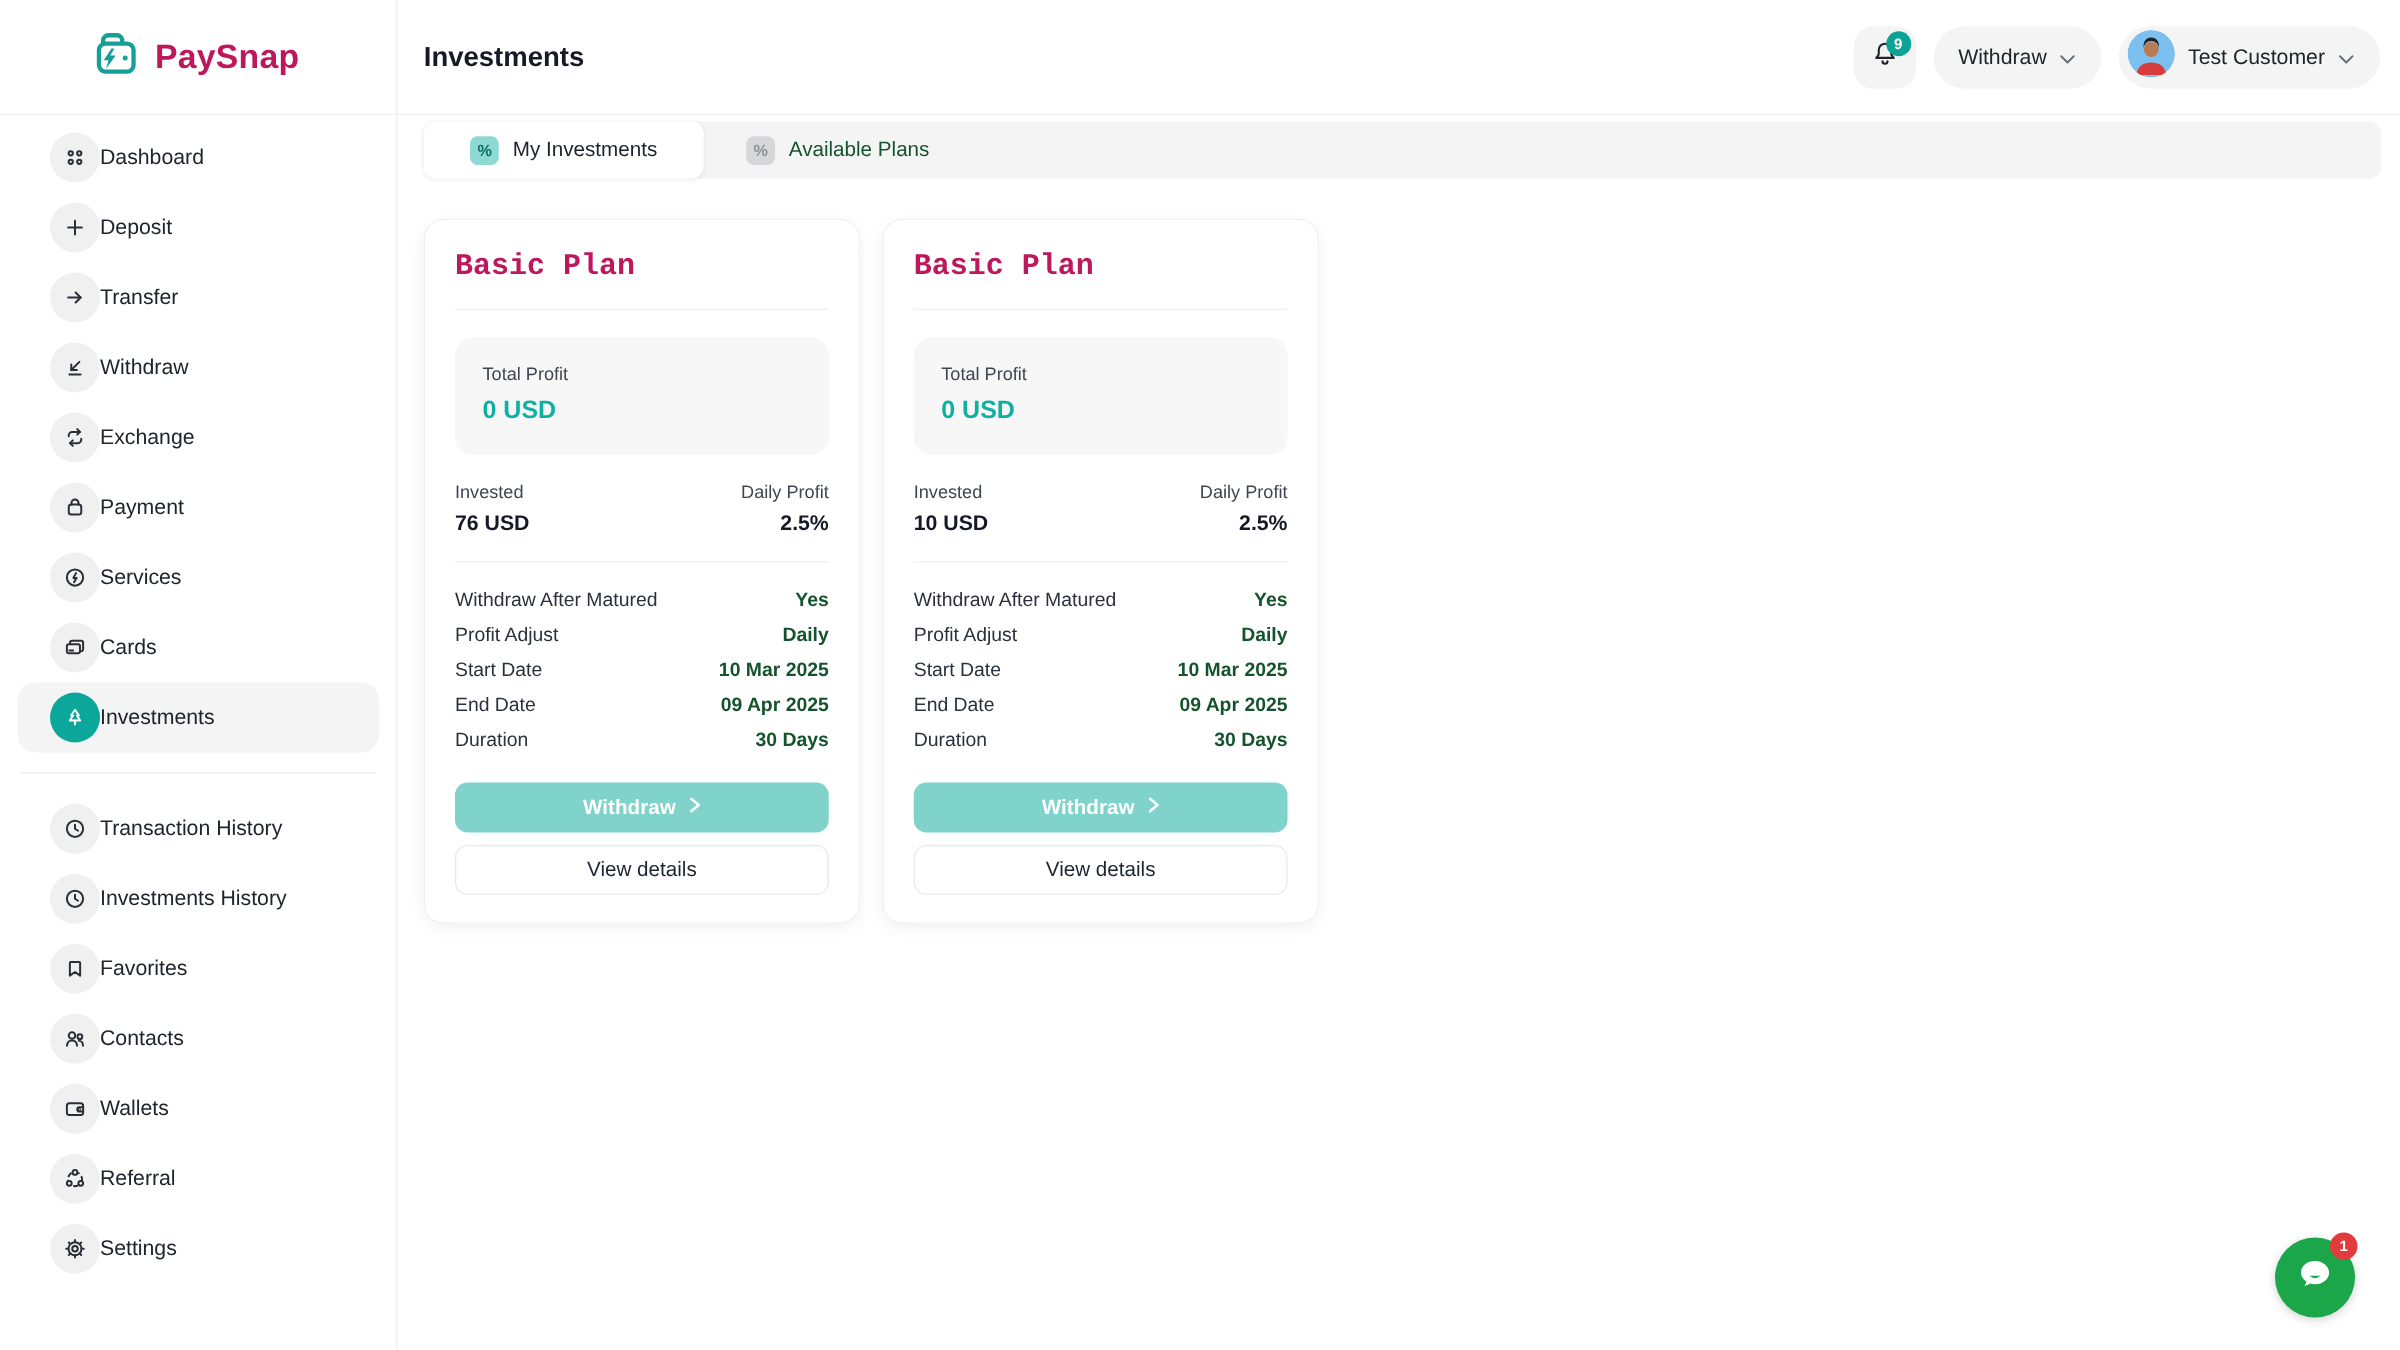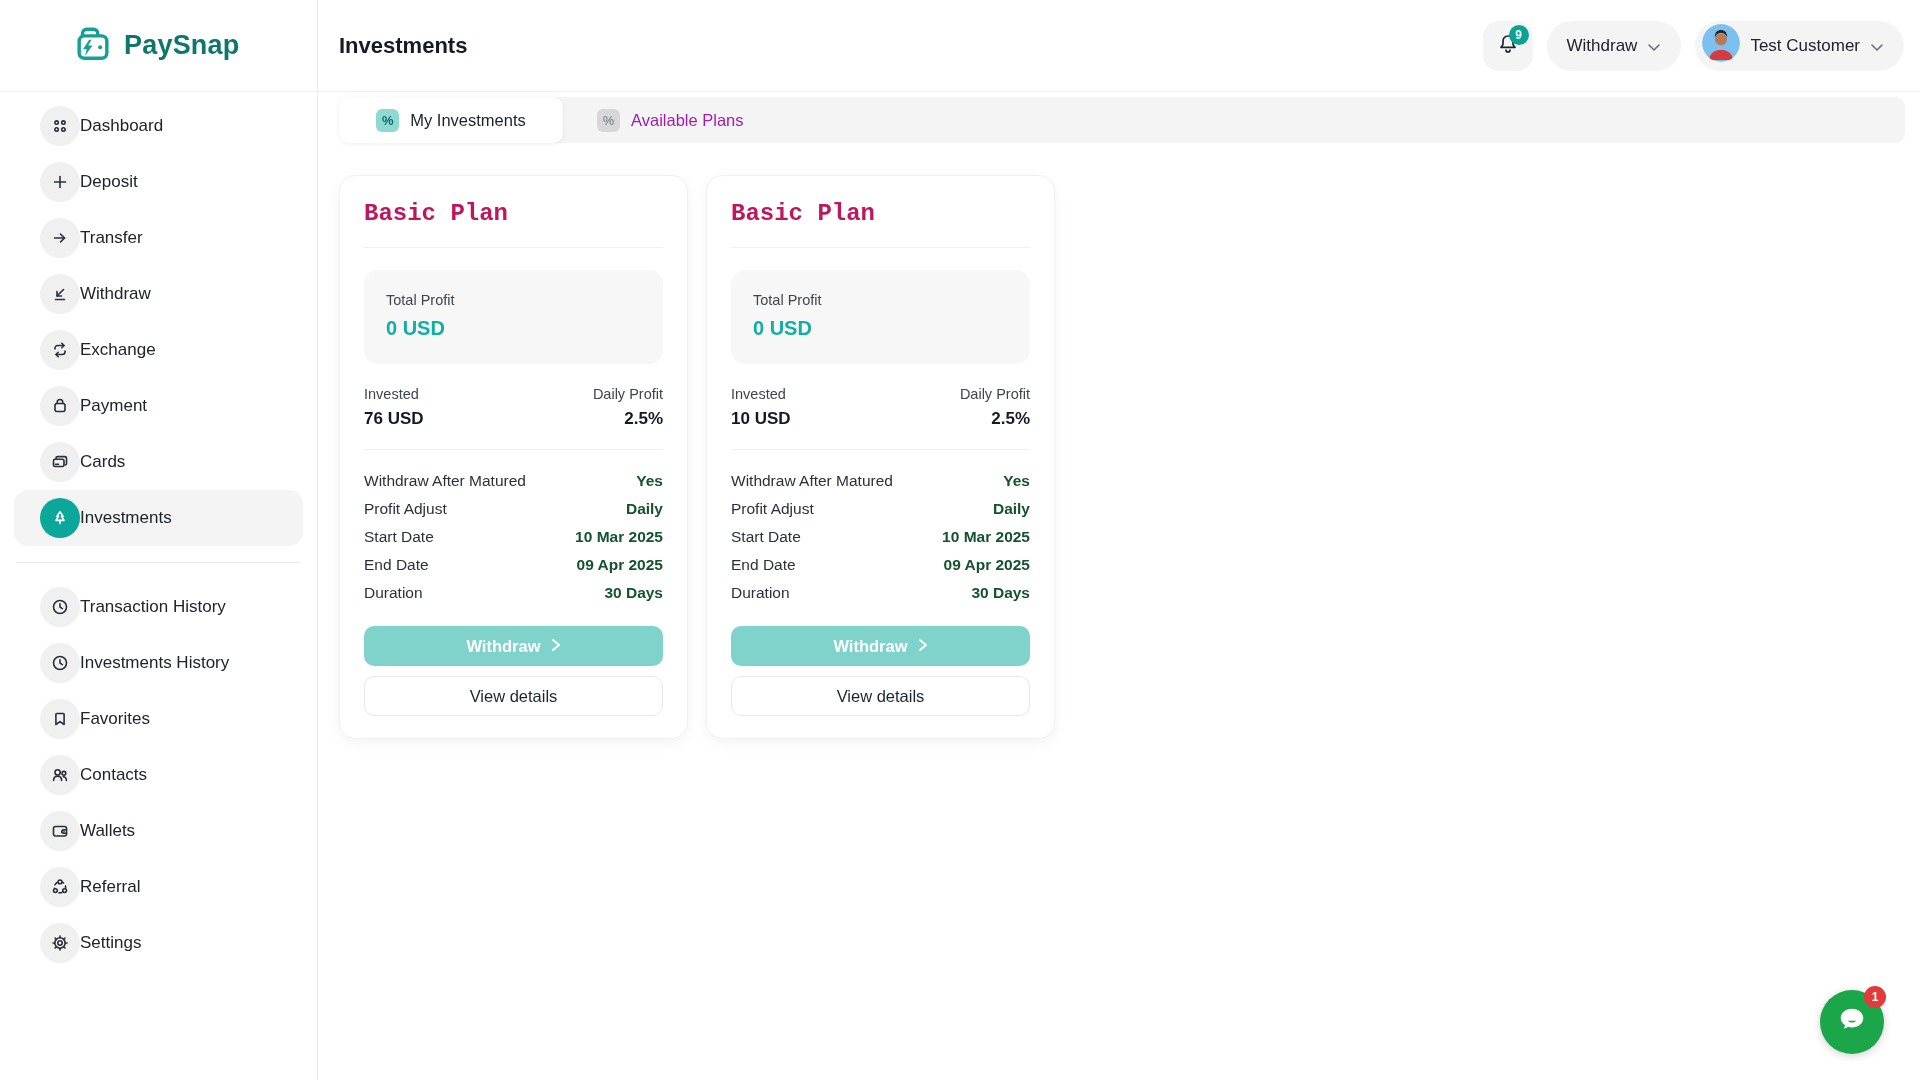--- a/index.html
+++ b/index.html
@@ -2,21 +2,21 @@
 <html><head>
 <meta charset="utf-8">
 <style>
   * { margin:0; padding:0; box-sizing:border-box; }
   html,body { width:1920px; height:1080px; overflow:hidden; }
   body { font-family:"Liberation Sans", sans-serif; background:#ffffff; color:#1c212b; position:relative; }
 
   
   .sidebar { position:absolute; left:0; top:0; width:318px; height:1080px; background:#fff; border-right:1px solid #ededee; z-index:5; }
   .logo-row { height:92px; display:flex; align-items:center; padding-left:72px; gap:10px; border-bottom:1px solid #f0f0f1; }
-  .logo-text { font-size:27px; font-weight:700; letter-spacing:.2px; color:#0f766e; }
+  .logo-text { font-size:27px; font-weight:700; letter-spacing:.2px; color:#be185d; }
   .nav { padding-top:6px; }
   .nav-item { height:56px; display:flex; align-items:center; gap:0; padding-left:26px; margin:0 14px; border-radius:14px; cursor:pointer; }
   .nav-item .ic { width:40px; height:40px; border-radius:50%; background:#f0f0f1; display:flex; align-items:center; justify-content:center; flex:0 0 40px; }
   .nav-item .lbl { font-size:17px; color:#20242c; }
   .nav-item.active { background:#f4f4f5; }
   .nav-item.active .ic { background:#0ba79a; }
   .nav-item.active .lbl { font-weight:500; }
   .side-divider { height:1px; background:#ececee; margin:16px 16px; }
   svg.stroke { stroke:#2a2f38; fill:none; stroke-width:1.6; stroke-linecap:round; stroke-linejoin:round; }
   .active svg.stroke { stroke:#ffffff; }
@@ -33,21 +33,21 @@
 
   
   .tabstrip { position:absolute; left:339px; top:97px; width:1566px; height:46px; background:#f4f4f5; border-radius:10px; display:flex; }
   .tab { height:46px; display:flex; align-items:center; justify-content:center; gap:11px; padding:0 34px; border-radius:10px; cursor:pointer; }
   .tab.active { background:#ffffff; box-shadow:0 1px 4px rgba(0,0,0,.07); width:224px; }
   .tab-badge { width:23px; height:23px; border-radius:6px; display:flex; align-items:center; justify-content:center; font-size:13px; font-weight:700; }
   .tab.active .tab-badge { background:#8ed9d1; color:#0c6f66; }
   .tab.inactive .tab-badge { background:#d7d7d9; color:#8e939a; }
   .tab-label { font-size:16.5px; }
   .tab.active .tab-label { color:#1c212b; font-weight:500; }
-  .tab.inactive .tab-label { color:#a21caf; }
+  .tab.inactive .tab-label { color:#14532d; }
 
   
   .cards { position:absolute; left:339px; top:175px; display:flex; gap:18px; }
   .plan-card { width:349px; background:#fff; border:1px solid #f1f1f3; border-radius:16px; box-shadow:0 4px 14px rgba(20,25,40,.05); padding:24px 24px 22px; }
   .plan-title { font-size:24px; font-weight:600; color:#be185d;font-family:Liberation Mono, monospace; }
   .card-hr { height:1px; background:#f0f0f1; border:0; margin:20px 0 22px; }
   .profit-box { background:#f7f7f8; border-radius:14px; padding:22px 22px 24px; }
   .small-lbl { font-size:14.5px; color:#3f4550; }
   .profit-val { margin-top:9px; font-size:20px; font-weight:700; color:#0fb0a2; }
   .inv-row { display:flex; justify-content:space-between; margin-top:22px; }
@@ -132,20 +132,29 @@
       <span class="lbl">Exchange</span>
     </div>
     <div class="nav-item">
       <span class="ic">
           <svg class="stroke" width="20" height="20" viewBox="0 0 20 20">
             <path d="M7.2 7.5V6.3a2.8 2.8 0 0 1 5.6 0v1.2"></path>
             <rect x="5" y="7.5" width="10" height="8" rx="2"></rect>
           </svg>
         </span>
       <span class="lbl">Payment</span>
+    </div>
+    <div class="nav-item">
+      <span class="ic">
+          <svg class="stroke" width="20" height="20" viewBox="0 0 20 20">
+            <circle cx="10" cy="10" r="6.5"></circle>
+            <polyline points="10.8,6.5 8.7,10.3 11.3,10.3 9.2,13.8"></polyline>
+          </svg>
+        </span>
+      <span class="lbl">Services</span>
     </div>
     <div class="nav-item">
       <span class="ic">
           <svg class="stroke" width="20" height="20" viewBox="0 0 20 20">
             <path d="M6 7.3V6.2a1.6 1.6 0 0 1 1.6-1.6h7.3a1.6 1.6 0 0 1 1.6 1.6v5.2a1.6 1.6 0 0 1-1.3 1.57"></path>
             <rect x="3.5" y="7.3" width="10.5" height="7.2" rx="1.6"></rect>
             <line x1="5.5" y1="12.3" x2="8.5" y2="12.3"></line>
           </svg>
         </span>
       <span class="lbl">Cards</span>

